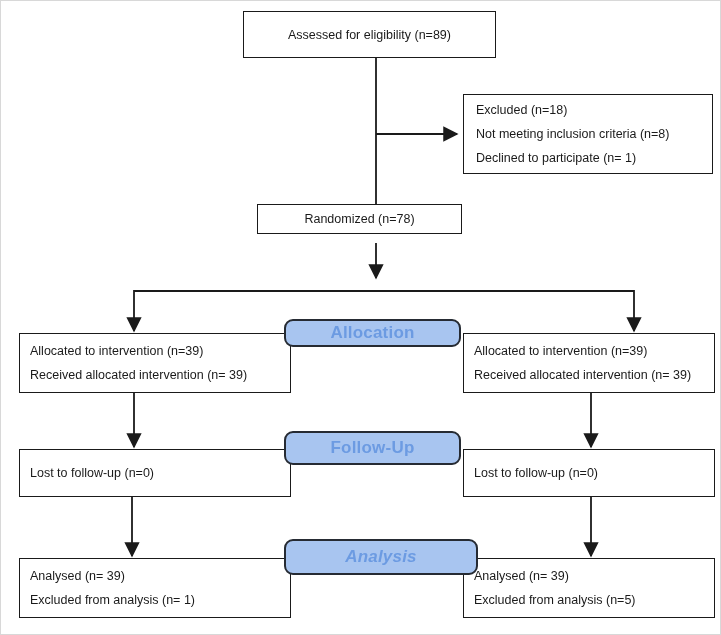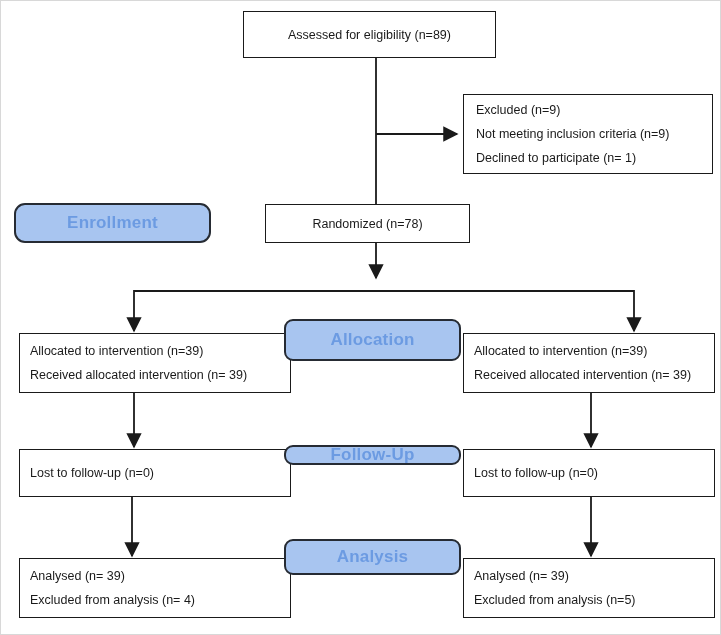--- a/index.html
+++ b/index.html
@@ -62,28 +62,28 @@
     align-items: center;
     justify-content: center;
     z-index: 3;
     letter-spacing: 0.2px;
   }
 
   
   .box-assessed   { left:242px; top:10px;  width:253px; height:47px; }
   .box-excluded   { left:462px; top:93px;  width:250px; height:80px; padding-left:12px; }
   .pill-enrollment{ left:13px;  top:202px; width:197px; height:40px; border-radius:11px; }
-  .box-randomized { left:264px; top:203px; width:205px; height:39px; }
-  .pill-allocation{ left:283px; top:318px; width:177px; height:42px; }
+  .box-randomized { left:256px; top:203px; width:205px; height:30px; }
+  .pill-allocation{ left:283px; top:318px; width:177px; height:28px; }
   .box-alloc-left { left:18px;  top:332px; width:272px; height:60px; padding-left:10px; }
   .box-alloc-right{ left:462px; top:332px; width:252px; height:60px; padding-left:10px; }
-  .pill-followup  { left:283px; top:444px; width:177px; height:20px; }
+  .pill-followup  { left:283px; top:430px; width:177px; height:34px; }
   .box-fu-left    { left:18px;  top:448px; width:272px; height:48px; padding-left:10px; }
   .box-fu-right   { left:462px; top:448px; width:252px; height:48px; padding-left:10px; }
-  .pill-analysis  { left:283px; top:538px; width:177px; height:36px; }
+  .pill-analysis  { left:283px; top:538px; width:194px; height:36px;font-style:italic; }
   .box-an-left    { left:18px;  top:557px; width:272px; height:60px; padding-left:10px; }
   .box-an-right   { left:462px; top:557px; width:252px; height:60px; padding-left:10px; }
 </style>
 </head>
 <body>
 
 <div class="canvas">
 
   <svg class="connectors" viewBox="0 0 721 635" xmlns="http://www.w3.org/2000/svg">
     <defs>
@@ -108,28 +108,25 @@
 
     <line x1="131" y1="496" x2="131" y2="555" stroke="#1a1a1a" stroke-width="1.8" marker-end="url(#ah)"></line>
     <line x1="590" y1="496" x2="590" y2="555" stroke="#1a1a1a" stroke-width="1.8" marker-end="url(#ah)"></line>
   </svg>
 
   <div class="fbox center box-assessed">
     <span>Assessed for eligibility (n=89)</span>
   </div>
 
   <div class="fbox lines box-excluded">
-    <span>Excluded (n=9)</span>
-    <span>Not meeting inclusion criteria (n=9)</span>
+    <span>Excluded (n=18)</span>
+    <span>Not meeting inclusion criteria (n=8)</span>
     <span>Declined to participate (n= 1)</span>
   </div>
 
-  <div class="stage-pill pill-enrollment">
-    <span>Enrollment</span>
-  </div>
 
   <div class="fbox center box-randomized">
     <span>Randomized (n=78)</span>
   </div>
 
   <div class="fbox lines box-alloc-left">
     <span>Allocated to intervention (n=39)</span>
     <span>Received allocated intervention (n= 39)</span>
   </div>
   <div class="stage-pill pill-allocation">
@@ -145,21 +142,21 @@
   </div>
   <div class="stage-pill pill-followup">
     <span>Follow-Up</span>
   </div>
   <div class="fbox lines box-fu-right">
     <span>Lost to follow-up (n=0)</span>
   </div>
 
   <div class="fbox lines box-an-left">
     <span>Analysed (n= 39)</span>
-    <span>Excluded from analysis (n= 4)</span>
+    <span>Excluded from analysis (n= 1)</span>
   </div>
   <div class="stage-pill pill-analysis">
     <span>Analysis</span>
   </div>
   <div class="fbox lines box-an-right">
     <span>Analysed (n= 39)</span>
     <span>Excluded from analysis (n=5)</span>
   </div>
 
 </div>

